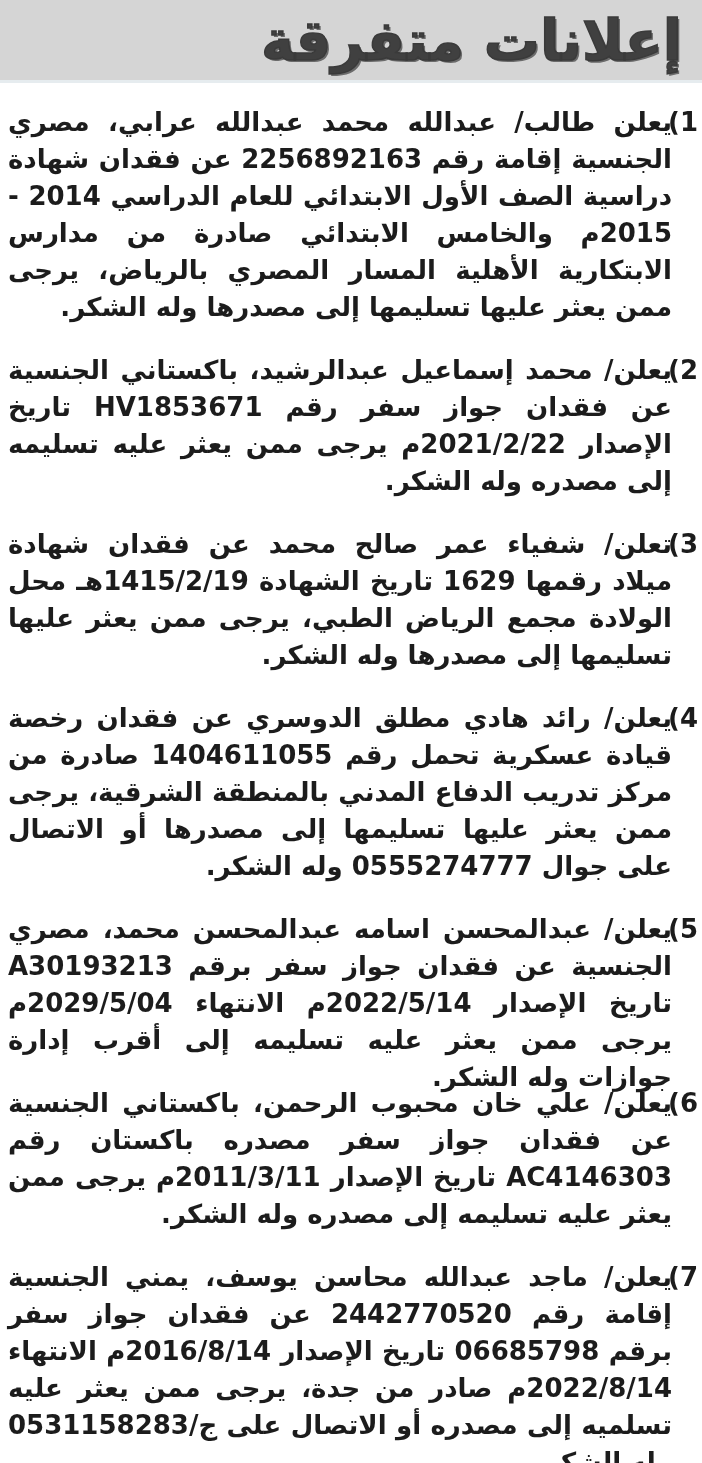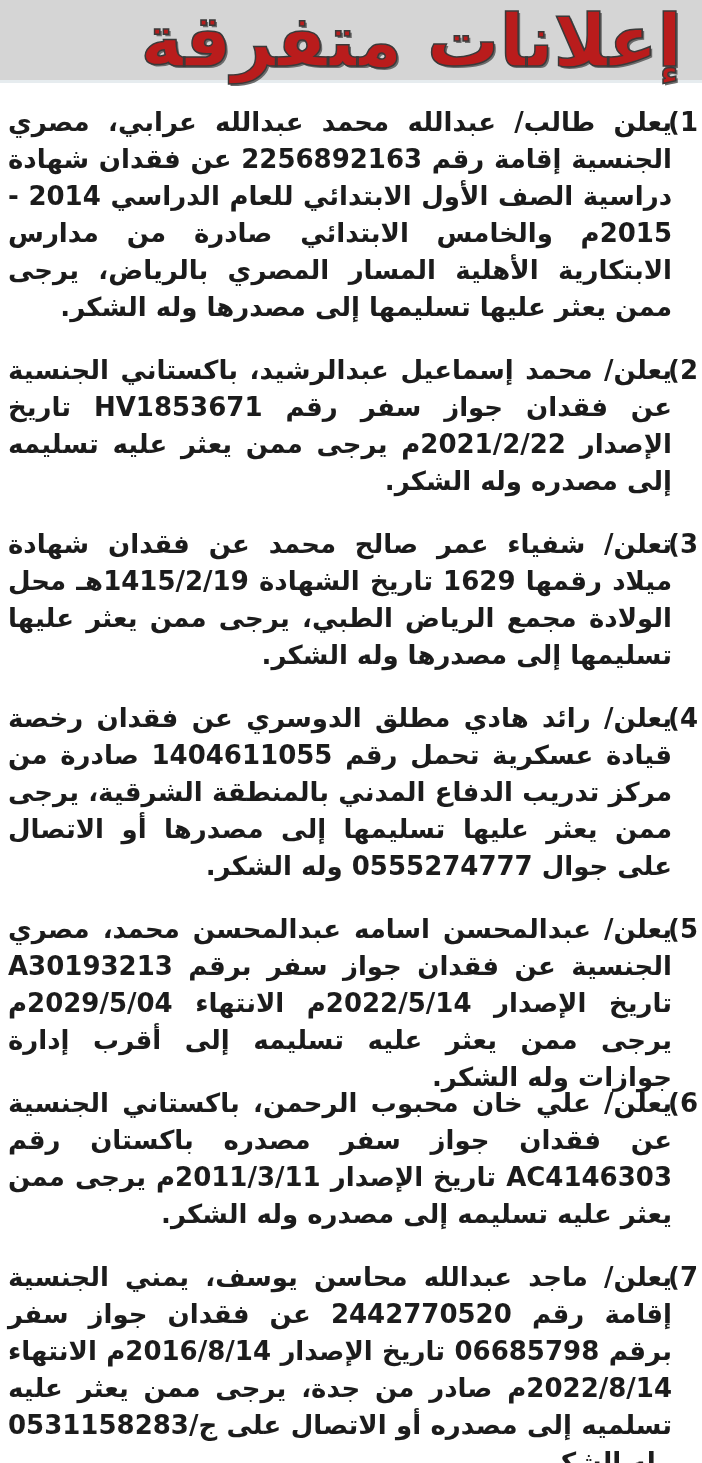--- a/index.html
+++ b/index.html
@@ -22,24 +22,24 @@
       width: 702px;
       height: 80px;
       background: #d5d5d5;
       border-bottom: 3px solid #e6ecef;
     }
     .header-title {
       position: absolute;
       right: 20px;
       top: 6px;
       font-family: "DejaVu Sans", sans-serif;
-      font-size: 72px;
+      font-size: 56px;
       font-weight: bold;
       line-height: 70px;
-      color: #b91c1c;
+      color: #404040;
       letter-spacing: 0;
       -webkit-text-stroke: 1.5px #3a3a3a;
       text-shadow: 2px 2px 0 #6b6b6b;
       direction: rtl;
     }
     .notices {
       position: absolute;
       left: 8px;
       top: 104px;
       width: 690px;

